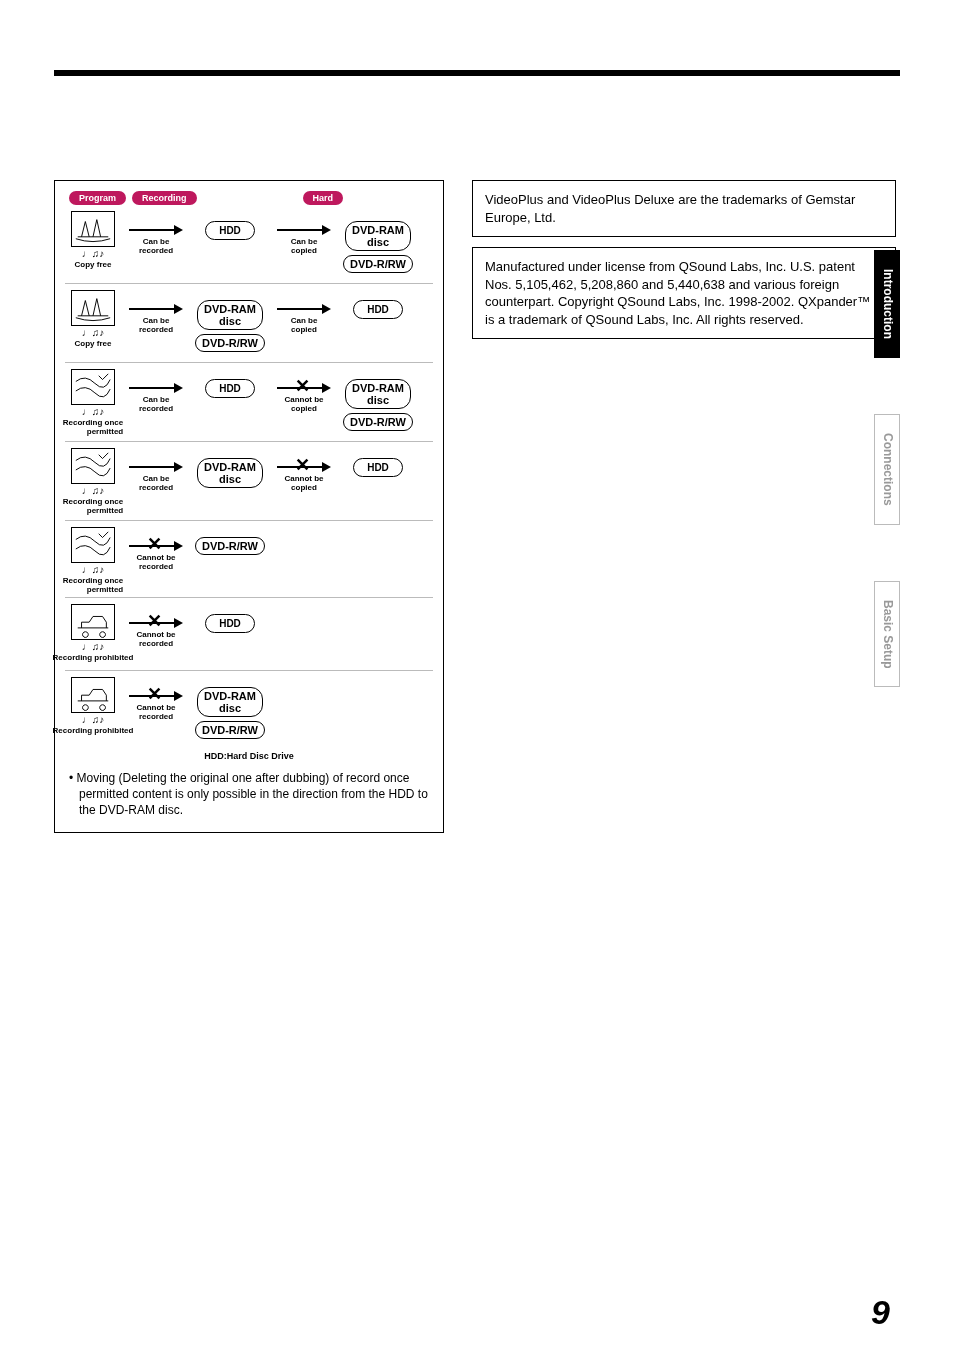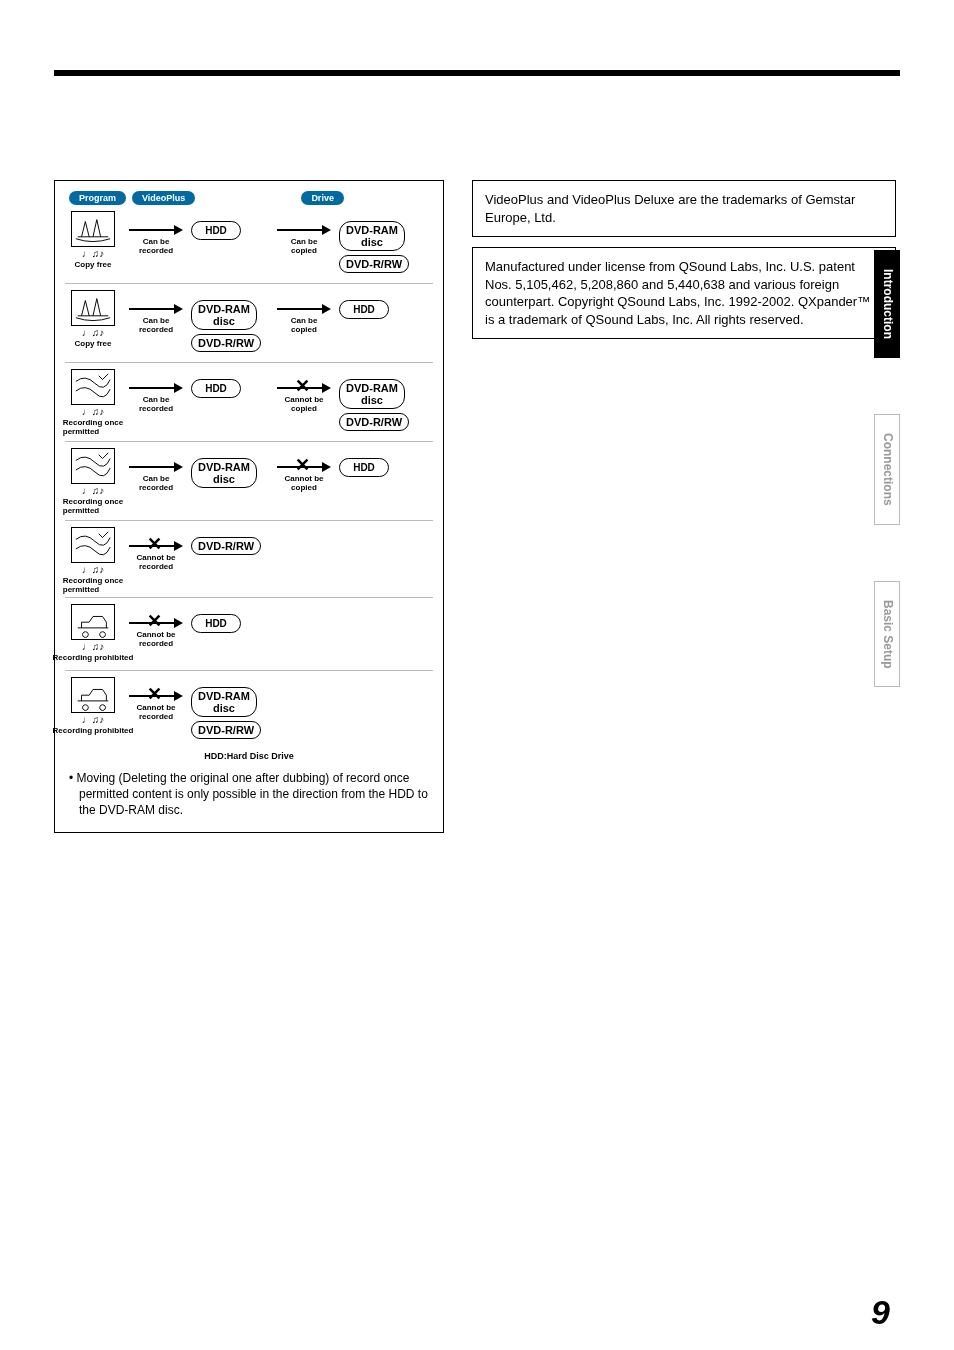--- a/index.html
+++ b/index.html
@@ -9,61 +9,61 @@
   .leftbox { position: absolute; top: 0; left: 0; width: 390px; border: 1px solid #000; padding: 10px 10px 14px 10px; }
   .rightcol { position: absolute; top: 0; left: 418px; width: 424px; }
   .infobox { border: 1px solid #000; padding: 10px 12px; font-size: 13px; line-height: 1.35; margin-bottom: 10px; }
   .tabs { position: absolute; top: 70px; right: 0; width: 26px; display: flex; flex-direction: column; gap: 8px; }
   .tab { writing-mode: vertical-rl; text-orientation: mixed; font-size: 12px; font-weight: bold; padding: 18px 4px; border: 1px solid #555; text-align: center; }
   .tab.active { background: #000; color: #fff; border-color: #000; }
   .tab.inactive { color: #999; border-color: #bbb; }
   .pagenum { position: absolute; bottom: 18px; right: 64px; font-size: 34px; font-weight: bold; font-style: italic; }
 
   .header-labels { display: flex; gap: 6px; margin-bottom: 6px; }
-  .hdr { background: #0369a1; color: #fff; font-size: 9px; font-weight: bold; border-radius: 9px; padding: 2px 10px; }
+  .hdr { background: #be185d; color: #fff; font-size: 9px; font-weight: bold; border-radius: 9px; padding: 2px 10px; }
   .hdr.program { margin-left: 4px; }
   .hdr.recording { margin-left: 0; }
   .hdr.copy { margin-left: 100px; }
   .row { display: flex; align-items: flex-start; margin-top: 6px; min-height: 70px; position: relative; }
   .row.short { min-height: 64px; }
   .divider { border-top: 1px solid #bbb; margin: 2px 0; }
 
   .progicon { width: 56px; display: flex; flex-direction: column; align-items: center; }
   .picframe { width: 44px; height: 36px; border: 1px solid #000; background: #fff; position: relative; }
   .picframe svg { position: absolute; inset: 0; }
   .notes { display: flex; gap: 1px; margin-top: 2px; font-size: 10px; line-height: 1; }
-  .proglabel { font-size: 8px; font-weight: bold; text-align: left; margin-top: 2px; line-height: 1.1; white-space: pre; }
+  .proglabel { font-size: 8px; font-weight: bold; text-align: right; margin-top: 2px; line-height: 1.1; white-space: pre; }
 
   .arrowcol { width: 70px; display: flex; flex-direction: column; align-items: center; padding-top: 14px; }
   .arrow { width: 54px; height: 10px; position: relative; }
   .arrow .line { position: absolute; top: 4px; left: 0; right: 8px; height: 2px; background: #000; }
   .arrow .head { position: absolute; right: 0; top: 0; width: 0; height: 0; border-left: 9px solid #000; border-top: 5px solid transparent; border-bottom: 5px solid transparent; }
   .arrow.crossed .cross { position: absolute; left: 18px; top: -6px; font-size: 18px; font-weight: 800; color: #000; line-height: 1; }
   .arrowlabel { font-size: 8px; font-weight: bold; text-align: center; line-height: 1.15; margin-top: 2px; white-space: pre; }
 
-  .devcol { width: 78px; display: flex; flex-direction: column; align-items: flex-start; gap: 4px; padding-top: 10px; }
+  .devcol { width: 78px; display: flex; flex-direction: column; align-items: center; gap: 4px; padding-top: 10px; }
   .devbadge { border: 1.5px solid #000; border-radius: 12px; font-size: 11px; font-weight: bold; padding: 2px 6px; white-space: pre; text-align: center; line-height: 1.1; min-width: 50px; }
   .devbadge.big { padding: 3px 10px; font-size: 10px; }
 
   .legend { font-size: 9px; font-weight: bold; text-align: center; margin-top: 4px; }
   .note { font-size: 12px; line-height: 1.35; margin-top: 9px; padding-left: 14px; text-indent: -10px; }
   .note::before { content: "• "; }
 </style>
 </head>
 <body>
 
 <div class="topbar"></div>
 
 <div class="page">
 
   <div class="leftbox">
     <div class="header-labels">
       <div class="hdr program">Program</div>
-      <div class="hdr recording">VideoPlus</div>
-      <div class="hdr copy">Drive</div>
+      <div class="hdr recording">Recording</div>
+      <div class="hdr copy">Hard</div>
     </div>
 
     <div class="row">
       <div class="progicon">
         <div class="picframe">
           <svg viewBox="0 0 44 36">
               <path d="M6 26 L38 26 M10 26 L14 10 L18 26 M22 26 L26 8 L30 26 M4 28 Q22 34 40 28" stroke="#000" fill="none" stroke-width="1"></path>
             </svg>
         </div>
         <div class="notes">♩♫♪</div>
@@ -286,21 +286,21 @@
         <div class="devbadge">DVD-R/RW</div>
       </div>
     </div>
 
     <div class="legend">HDD:Hard Disc Drive</div>
     <div class="note">Moving (Deleting the original one after dubbing) of record once permitted content is only possible in the direction from the HDD to the DVD-RAM disc.</div>
   </div>
 
   <div class="rightcol">
     <div class="infobox">VideoPlus and VideoPlus Deluxe are the trademarks of Gemstar Europe, Ltd.</div>
-    <div class="infobox">Manufactured under license from QSound Labs, Inc. U.S. patent Nos. 5,105,462, 5,208,860 and 5,440,638 and various foreign counterpart. Copyright QSound Labs, Inc. 1992-2002. QXpander™ is a trademark of QSound Labs, Inc. All rights reserved.</div>
+    <div class="infobox">Manufactured under license from QSound Labs, Inc. U.S. patent Nos. 5,105,462, 5,208,860 and 5,440,638 and various foreign counterpart. Copyright QSound Labs, Inc. 1998-2002. QXpander™ is a trademark of QSound Labs, Inc. All rights reserved.</div>
   </div>
 
   <div class="tabs">
     <div class="tab active">Introduction</div>
     <div style="height:40px"></div>
     <div class="tab inactive">Connections</div>
     <div style="height:40px"></div>
     <div class="tab inactive">Basic Setup</div>
   </div>
 </div>

